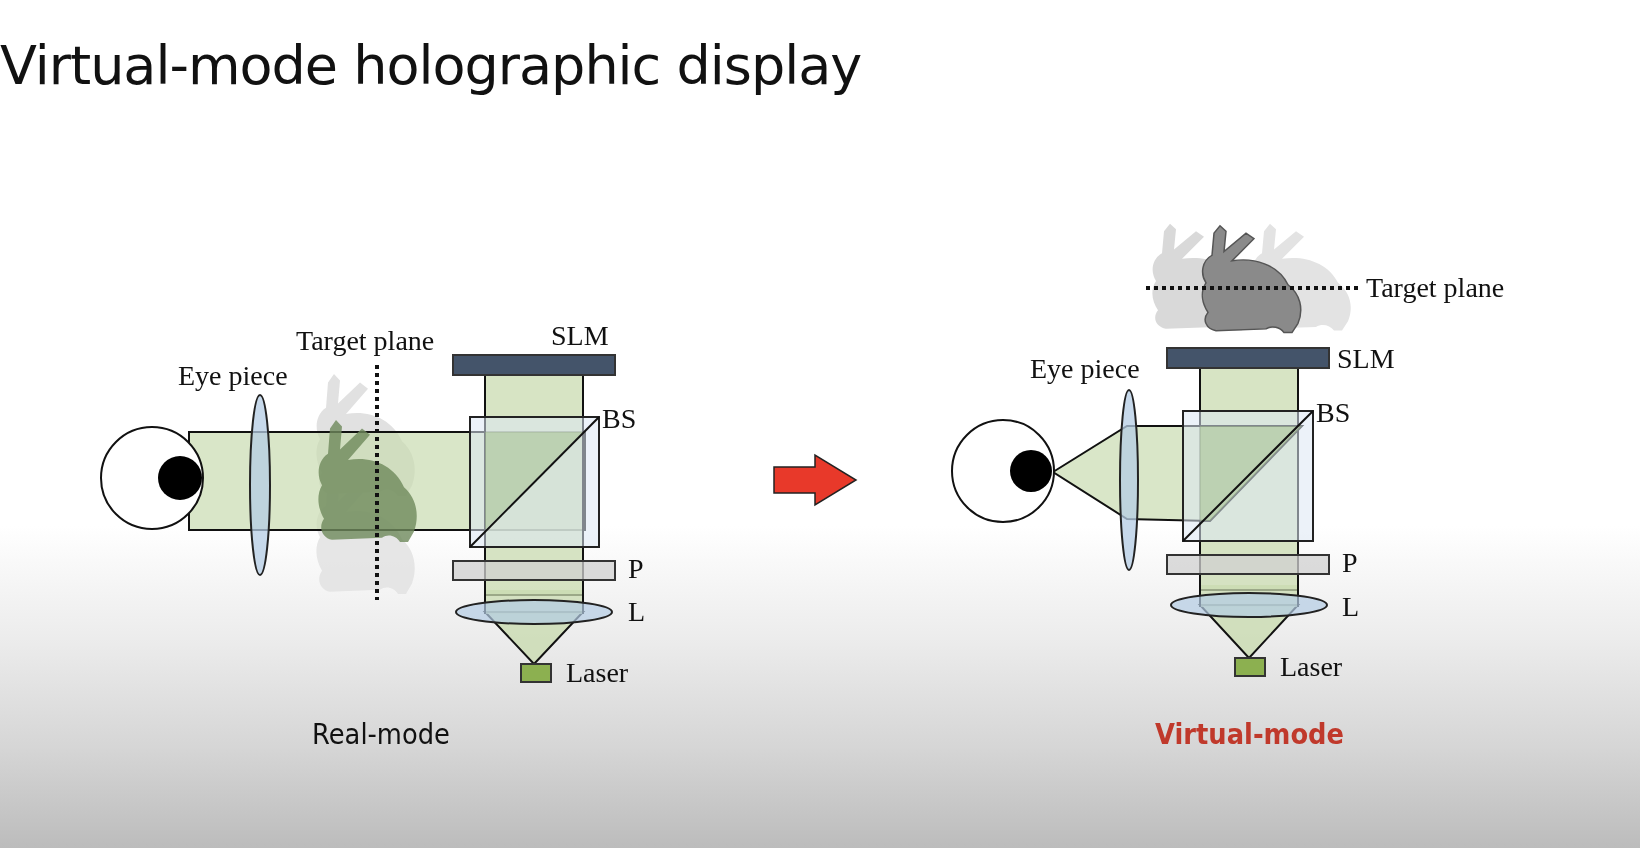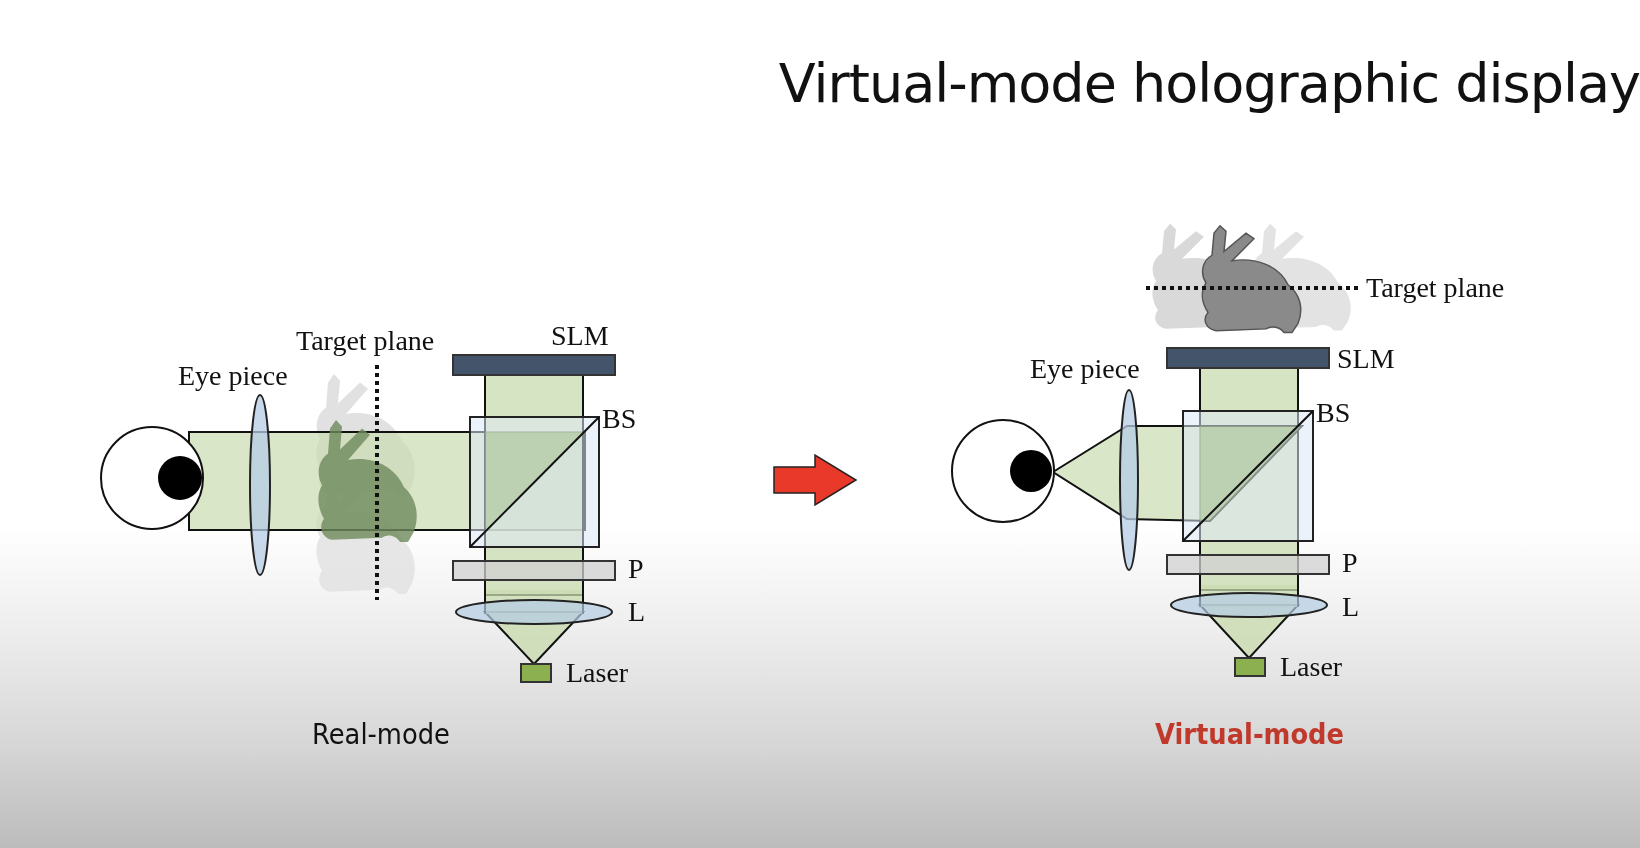--- a/index.html
+++ b/index.html
@@ -2,21 +2,21 @@
 <html><head>
 <meta charset="utf-8">
 <style>
   html, body { margin: 0; padding: 0; }
   body {
     width: 1640px; height: 848px; overflow: hidden; position: relative;
     background: linear-gradient(to bottom, #ffffff 0%, #ffffff 62%, #ebebeb 76%, #d6d6d6 88%, #bcbcbc 100%);
     font-family: "Liberation Sans", sans-serif;
   }
   .title {
-    position: absolute; left: 0; width: 1640px; top: 52px; text-align: right;
+    position: absolute; left: 0; width: 1640px; top: 34px; text-align: left;
     font-family: "DejaVu Sans", sans-serif; font-size: 54px; color: #111; letter-spacing: -1px;
   }
   .diagram { position: absolute; left: 0; top: 0; }
   .lbl { font-family: "Liberation Serif", serif; font-size: 28px; fill: #111; }
   .caption {
     position: absolute; font-family: "DejaVu Sans", sans-serif; font-size: 28px;
     transform: scaleX(0.92); transform-origin: left top;
   }
   .cap-real { left: 312px; top: 718px; color: #111; }
   .cap-virtual { left: 1155px; top: 718px; color: #c0392b; font-weight: bold; }

